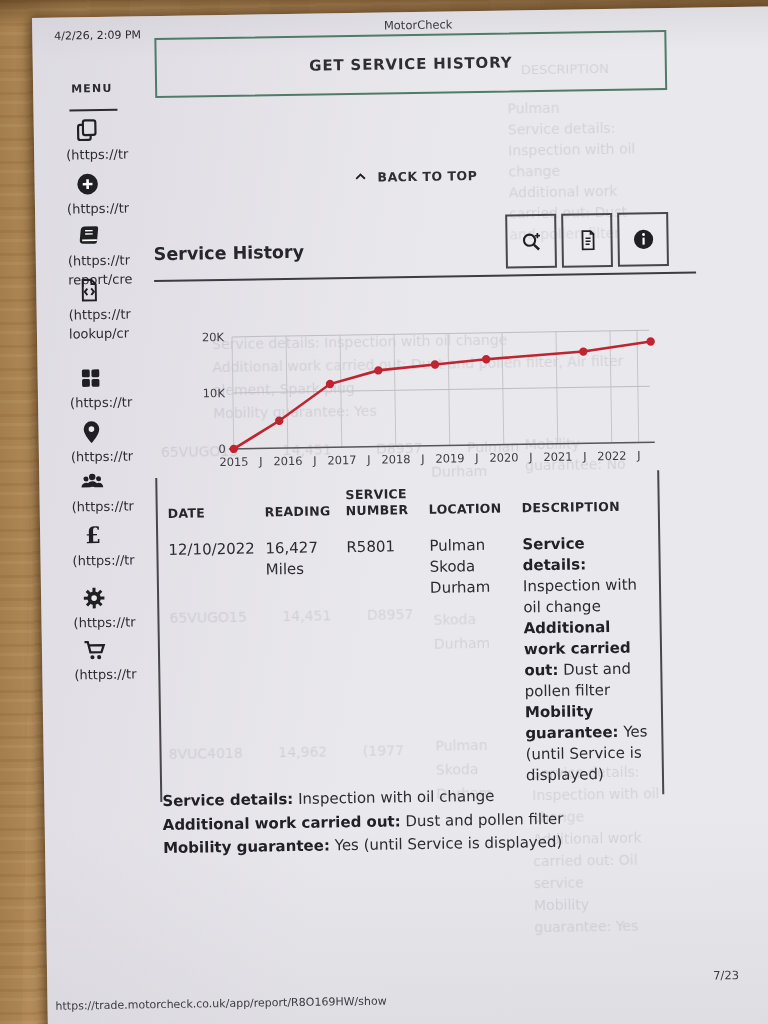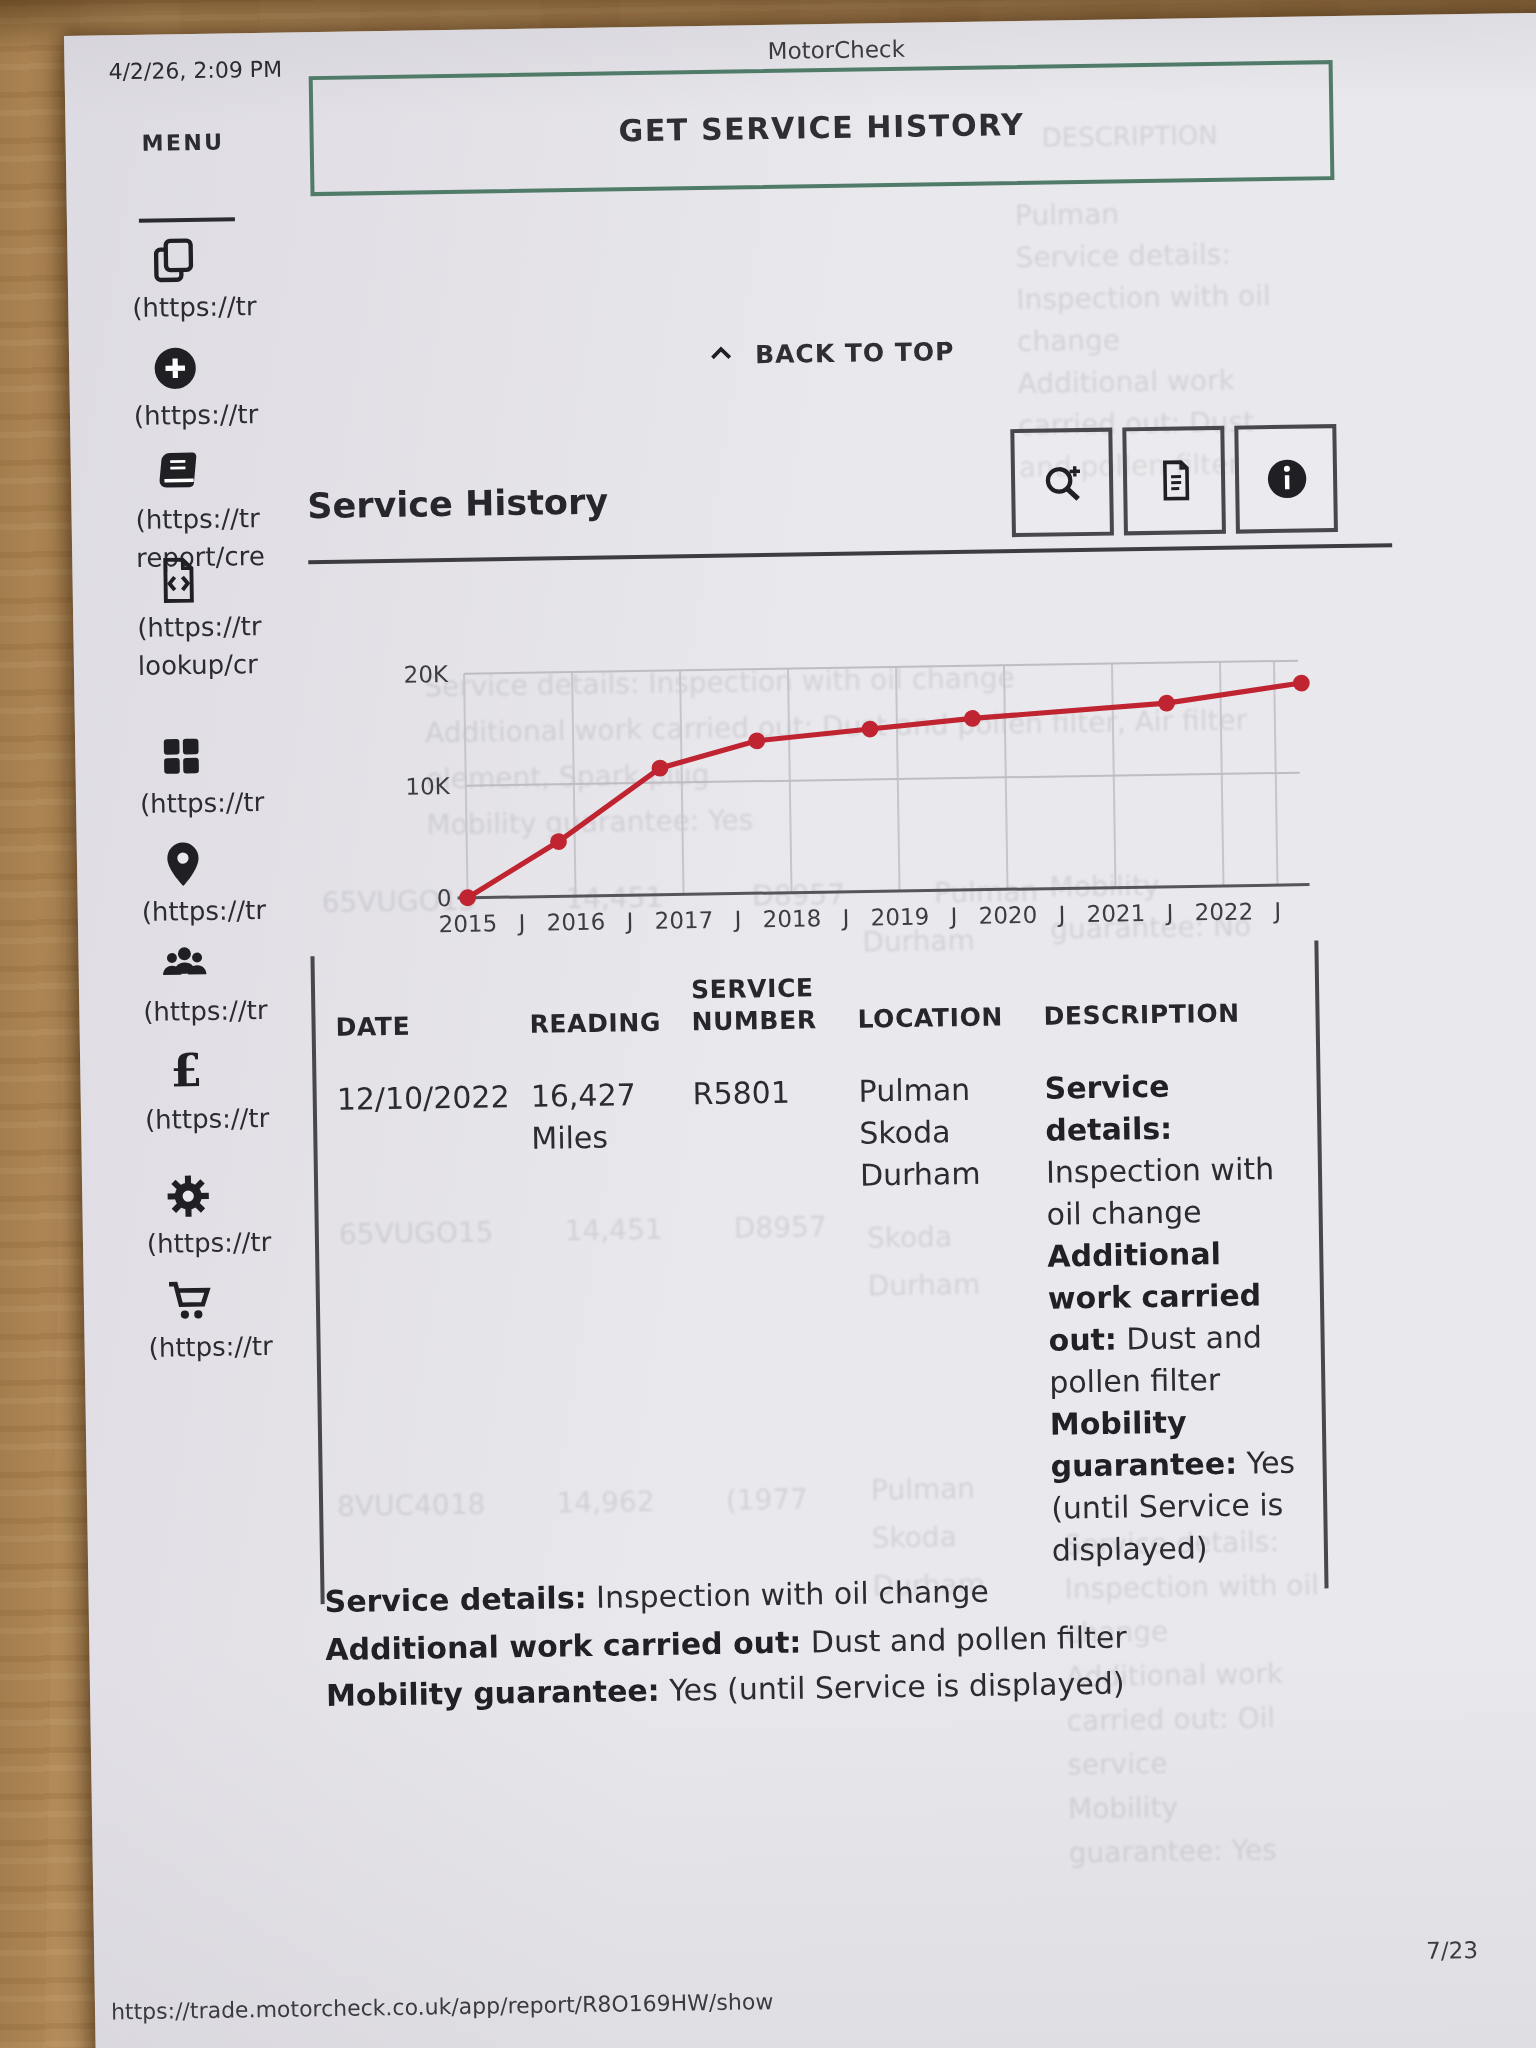--- a/index.html
+++ b/index.html
@@ -27,21 +27,21 @@
     box-shadow:-5px 3px 12px rgba(45,25,5,.45), 0 -3px 7px rgba(45,25,5,.35);
     color:#2b2b31;
   }
   .ts{position:absolute;left:22px;top:12px;font-size:11px;}
   .site{position:absolute;left:0;top:6px;width:100%;text-align:center;font-size:11.5px;color:#3a3a40;}
   .gsh{
     position:absolute;left:122px;top:22px;width:508px;height:56px;
     border:2px solid #4f7b68;line-height:56px;text-align:center;
     font-size:15px;font-weight:bold;letter-spacing:.8px;color:#2e2e33;
   }
-  .menu-label{position:absolute;left:38px;top:48px;font-size:11px;letter-spacing:1.2px;font-weight:600;}
+  .menu-label{position:absolute;left:38px;top:65px;font-size:11px;letter-spacing:1.2px;font-weight:600;}
   .menu-rule{position:absolute;left:36px;top:92px;width:48px;height:2px;background:#2b2b31;}
   #sidebar{position:absolute;left:32px;top:0;width:116px;}
   .side-item{position:absolute;left:0;width:116px;}
   .side-item .icn26{display:block;width:26px;height:26px;margin:0 0 2px 8px;}
   .side-item .icn26 svg{width:26px;height:26px;display:block;}
   .cap{font-size:13px;line-height:19px;color:#2b2b31;}
   .backtop{position:absolute;left:318px;top:156px;display:flex;align-items:center;gap:9px;
     font-size:12.5px;font-weight:600;letter-spacing:.5px;color:#2e2e33;}
   .icn16{width:16px;height:16px;display:inline-block;}
   .icn16 svg{width:16px;height:16px;display:block;}

